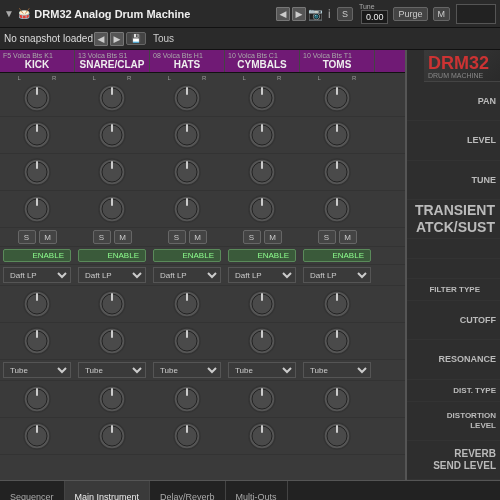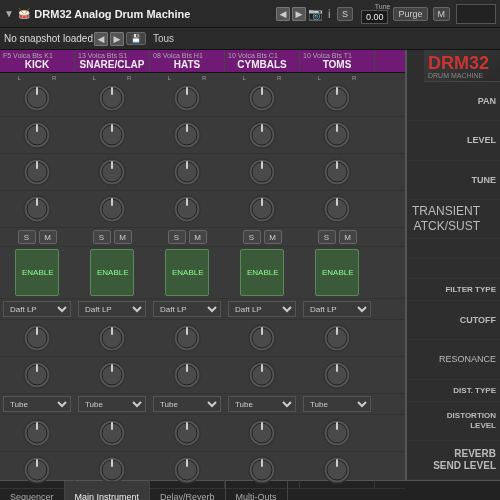--- a/index.html
+++ b/index.html
@@ -182,24 +182,24 @@
       display: flex;
       align-items: center;
       justify-content: center;
       border-right: 1px solid #3a3a3a;
     }
     .enable-btn {
       background: #3a5a3a;
       border: 1px solid #5a8a5a;
       color: #8eff8e;
       font-size: 8px;
-      padding: 18px 6px;
+      padding: 1px 6px;
       cursor: pointer;
       border-radius: 2px;
-      width: 44px;
+      width: 68px;
       text-align: right;
     }
 
     
     .filter-row {
       display: flex;
       align-items: center;
       border-bottom: 1px solid #333;
       padding: 2px 0;
     }
@@ -259,21 +259,21 @@
   <span style="margin-right:4px;color:#aaa;font-size:10px;">▼</span>
   <span style="margin-right:4px;font-size:10px;">🥁</span>
   <span style="font-size:11px;font-weight:bold;color:#eee;flex:1;">DRM32 Analog Drum Machine</span>
   <div class="arrow-btn">◀</div>
   <div class="arrow-btn">▶</div>
   <button class="camera-btn">📷</button>
   <button class="info-btn">ℹ</button>
   <div style="display:flex;flex-direction:column;margin:0 3px;">
     <button class="top-btn">S</button>
   </div>
-  <div style="display:flex;flex-direction:column;align-items:flex-end;margin:12px 2px;">
+  <div style="display:flex;flex-direction:column;align-items:flex-start;margin:12px 2px;">
     <span style="font-size:7px;color:#aaa;">Tune</span>
     <div class="tune-box">0.00</div>
   </div>
   <button class="top-btn">Purge</button>
   <div style="display:flex;flex-direction:column;margin:0 3px;">
     <button class="top-btn">M</button>
   </div>
   <div style="width:40px;height:20px;background:#222;border:1px solid #555;margin-left:2px;"></div>
 </div>
 
@@ -760,31 +760,31 @@
     </div>
 
     <div style="flex:1;display:flex;flex-direction:column;">
 
       <div style="flex:1;display:flex;align-items:center;justify-content:flex-end;padding-right:4px;border-bottom:1px solid #333;font-size:9px;font-weight:bold;color:#bbb;">PAN</div>
 
       <div style="flex:1;display:flex;align-items:center;justify-content:flex-end;padding-right:4px;border-bottom:1px solid #333;font-size:9px;font-weight:bold;color:#bbb;">LEVEL</div>
 
       <div style="flex:1;display:flex;align-items:center;justify-content:flex-end;padding-right:4px;border-bottom:1px solid #333;font-size:9px;font-weight:bold;color:#bbb;">TUNE</div>
 
-      <div style="flex:1;display:flex;align-items:center;justify-content:flex-end;padding-right:20px;border-bottom:1px solid #333;font-size:12px;font-weight:normal;color:#bbb;text-align:right;line-height:1.2;">TRANSIENT<br>ATCK/SUST</div>
+      <div style="flex:1;display:flex;align-items:center;justify-content:flex-end;padding-right:5px;border-bottom:1px solid #333;font-size:14px;font-weight:bold;color:#bbb;text-align:right;line-height:1.2;">TRANSIENT<br>ATCK/SUST</div>
 
       <div style="height:20px;display:flex;align-items:center;justify-content:flex-end;padding-right:4px;border-bottom:1px solid #333;"></div>
 
       <div style="height:20px;display:flex;align-items:center;justify-content:flex-end;padding-right:4px;border-bottom:1px solid #333;"></div>
 
-      <div style="height:22px;display:flex;align-items:center;justify-content:flex-end;padding-right:4px;border-bottom:1px solid #333;font-size:8px;font-weight:bold;color:#bbb;">FILTER TYPE</div>
+      <div style="height:22px;display:flex;align-items:center;justify-content:flex-end;padding-right:20px;border-bottom:1px solid #333;font-size:8px;font-weight:bold;color:#bbb;">FILTER TYPE</div>
 
       <div style="flex:1;display:flex;align-items:center;justify-content:flex-end;padding-right:4px;border-bottom:1px solid #333;font-size:9px;font-weight:bold;color:#bbb;">CUTOFF</div>
 
-      <div style="flex:1;display:flex;align-items:center;justify-content:flex-end;padding-right:4px;border-bottom:1px solid #333;font-size:9px;font-weight:normal;color:#bbb;">RESONANCE</div>
+      <div style="flex:1;display:flex;align-items:center;justify-content:flex-end;padding-right:4px;border-bottom:1px solid #333;font-size:9px;font-weight:bold;color:#bbb;">RESONANCE</div>
 
       <div style="height:22px;display:flex;align-items:center;justify-content:flex-end;padding-right:4px;border-bottom:1px solid #333;font-size:8px;font-weight:bold;color:#bbb;">DIST. TYPE</div>
 
       <div style="flex:1;display:flex;align-items:center;justify-content:flex-end;padding-right:4px;border-bottom:1px solid #333;font-size:8px;font-weight:bold;color:#bbb;text-align:right;line-height:1.2;">DISTORTION<br>LEVEL</div>
 
       <div style="flex:1;display:flex;align-items:center;justify-content:flex-end;padding-right:4px;border-bottom:1px solid #333;font-size:10px;font-weight:bold;color:#bbb;text-align:right;line-height:1.2;">REVERB<br>SEND LEVEL</div>
     </div>
   </div>
 </div>
 

